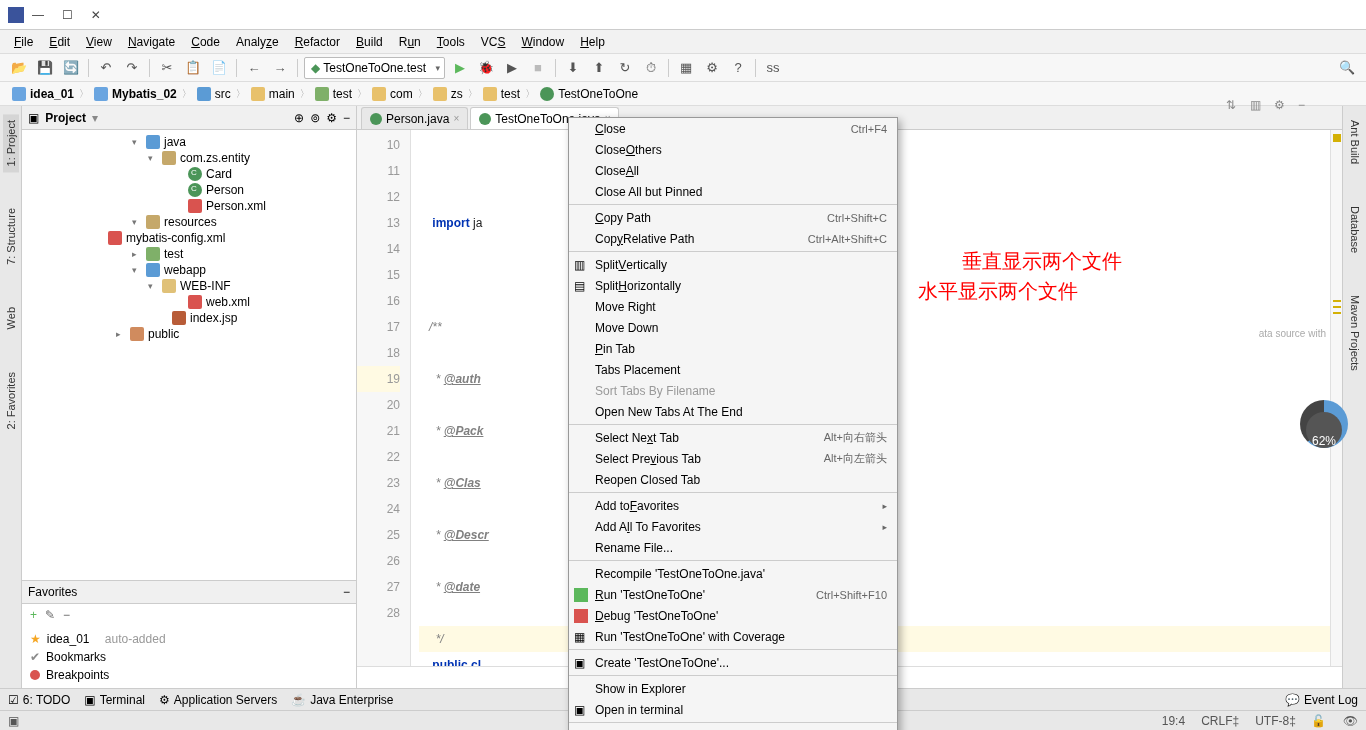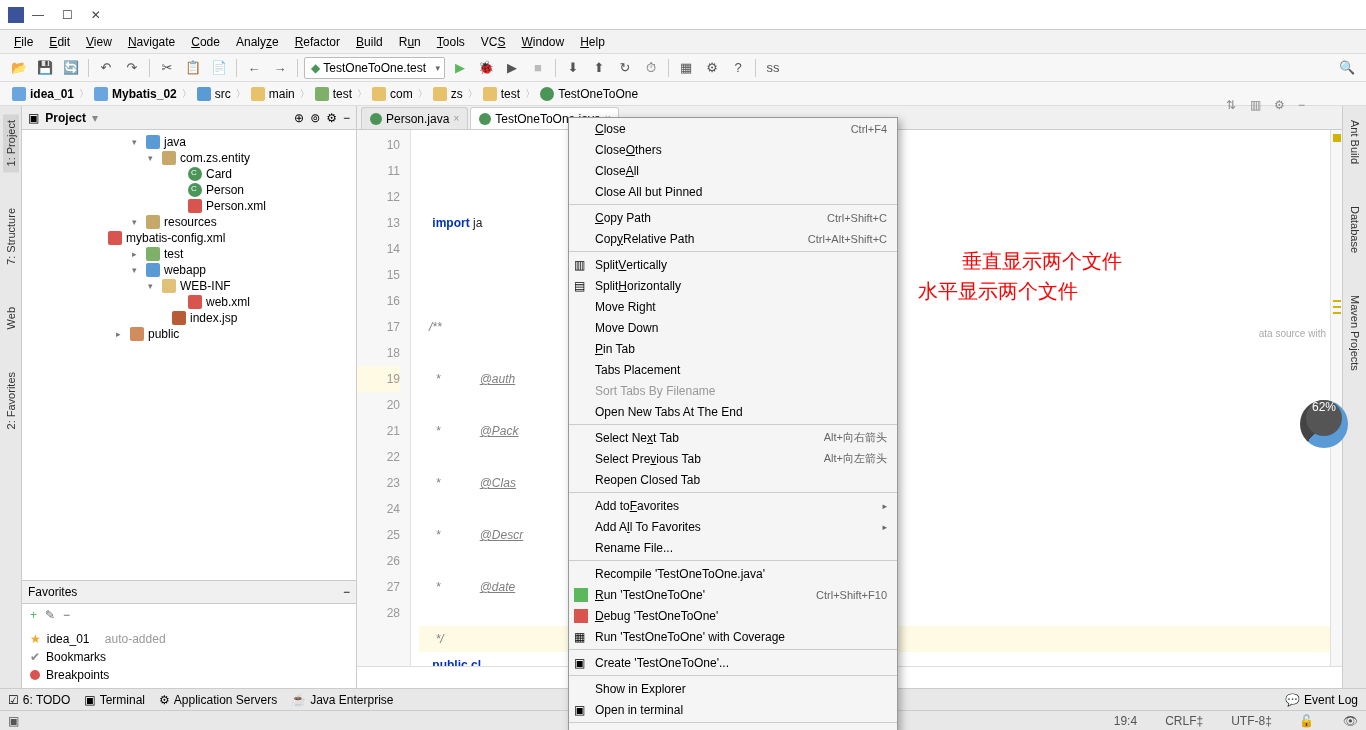--- a/index.html
+++ b/index.html
@@ -54,21 +54,21 @@
 .ed-tab { height:22px; padding:0 8px; display:flex; align-items:center; gap:4px; border:1px solid #ccc; border-bottom:none; background:#e8e8e8; margin-right:2px; font-size:11px; border-radius:3px 3px 0 0; cursor:pointer; }
 .ed-tab.active { background:#fff; }
 .ed-tab .close-x { color:#999; font-size:10px; }
 .code-wrap { flex:1; display:flex; overflow:hidden; font-family:Consolas,monospace; font-size:18px; line-height:26px; }
 .gutter { width:54px; background:#f7f7f7; border-right:1px solid #e0e0e0; text-align:right; padding:2px 10px 0 0; color:#999; font-size:14px; }
 .gutter div { height:26px; }
 .code { flex:1; padding:2px 0 0 8px; position:relative; color:#222; white-space:pre; }
 .code .line { height:26px; }
 .kw { color:#0033b3; font-weight:bold; }
 .doc { color:#808080; font-style:italic; }
-.doctag { color:#808080; font-style:italic; font-weight:normal; text-decoration:underline;margin-left:36px; }
+.doctag { color:#808080; font-style:italic; font-weight:bold; text-decoration:underline; }
 .cjk { color:#444; font-style:italic; }
 .hl-yellow { background:#fff2c4; }
 .hl-line { background:#fffae3; display:inline-block; width:100%; }
 .ed-breadcrumb { height:22px; border-top:1px solid #ddd; display:flex; align-items:center; justify-content:center; font-size:11px; color:#666; }
 .right-gutter { width:24px; background:#e8e8e8; border-left:1px solid #ccc; display:flex; flex-direction:column; align-items:center; padding-top:8px; gap:30px; }
 .right-strip { width:12px; background:#f7f7f7; border-left:1px solid #e0e0e0; position:relative; }
 .yellow-sq { position:absolute; top:4px; left:2px; width:8px; height:8px; background:#d4b106; }
 .ymark { position:absolute; left:2px; width:8px; height:2px; background:#d4b106; }
 .context-menu { position:absolute; left:568px; top:117px; width:330px; background:#f5f5f5; border:1px solid #999; box-shadow:3px 3px 8px rgba(0,0,0,0.3); z-index:100; }
 .cm-item { height:21px; display:flex; align-items:center; padding:0 10px 0 26px; font-size:12px; cursor:pointer; position:relative; }
@@ -77,22 +77,22 @@
 .cm-sep { height:1px; background:#ccc; margin:2px 0; }
 .cm-item .sub { margin-left:auto; color:#666; font-size:9px; }
 .cm-item .cicon { position:absolute; left:5px; width:14px; height:14px; }
 .ci-green { background:#5cb85c; }
 .ci-bug { background:#d9534f; }
 .red-box { position:absolute; border:2px solid #ff0000; pointer-events:none; }
 .red-text { position:absolute; color:#ff0000; font-size:20px; font-family:"Microsoft YaHei",sans-serif; }
 .bottom-bar { height:22px; background:#e8e8e8; border-top:1px solid #ccc; display:flex; align-items:center; padding:0 8px; gap:14px; font-size:11px; }
 .bottom-bar .bb-item { display:flex; align-items:center; gap:4px; cursor:pointer; }
 .status-bar { height:20px; background:#e8e8e8; border-top:1px solid #ccc; display:flex; align-items:center; padding:0 8px; font-size:11px; color:#555; }
-.status-bar .sp { margin-left:auto; display:flex; gap:28px; }
-.progress-circle { position:absolute; right:18px; top:400px; width:48px; height:48px; border-radius:50%; background:conic-gradient(#5b9bd5 0% 62%, #444 62% 100%); display:flex; align-items:flex-start; justify-content:center; color:#fff; font-size:14px; z-index:50; }
+.status-bar .sp { margin-left:auto; display:flex; gap:16px; }
+.progress-circle { position:absolute; right:18px; top:400px; width:48px; height:48px; border-radius:50%; background:conic-gradient(#5b9bd5 0% 62%, #444 62% 100%); display:flex; align-items:flex-end; justify-content:center; color:#fff; font-size:14px; z-index:50; }
 .progress-circle::before { content:""; position:absolute; width:36px; height:36px; background:#555; border-radius:50%; }
 .progress-circle span { position:relative; z-index:1; }
 .tool-icons-right { position:absolute; right:50px; top:98px; display:flex; gap:6px; }
 .tir { width:18px; height:18px; color:#888; cursor:pointer; }
 .ds-hint { position:absolute; right:40px; top:328px; color:#aaa; font-size:10px; }
 </style>
 </head>
 <body>
 
 <div class="titlebar">

